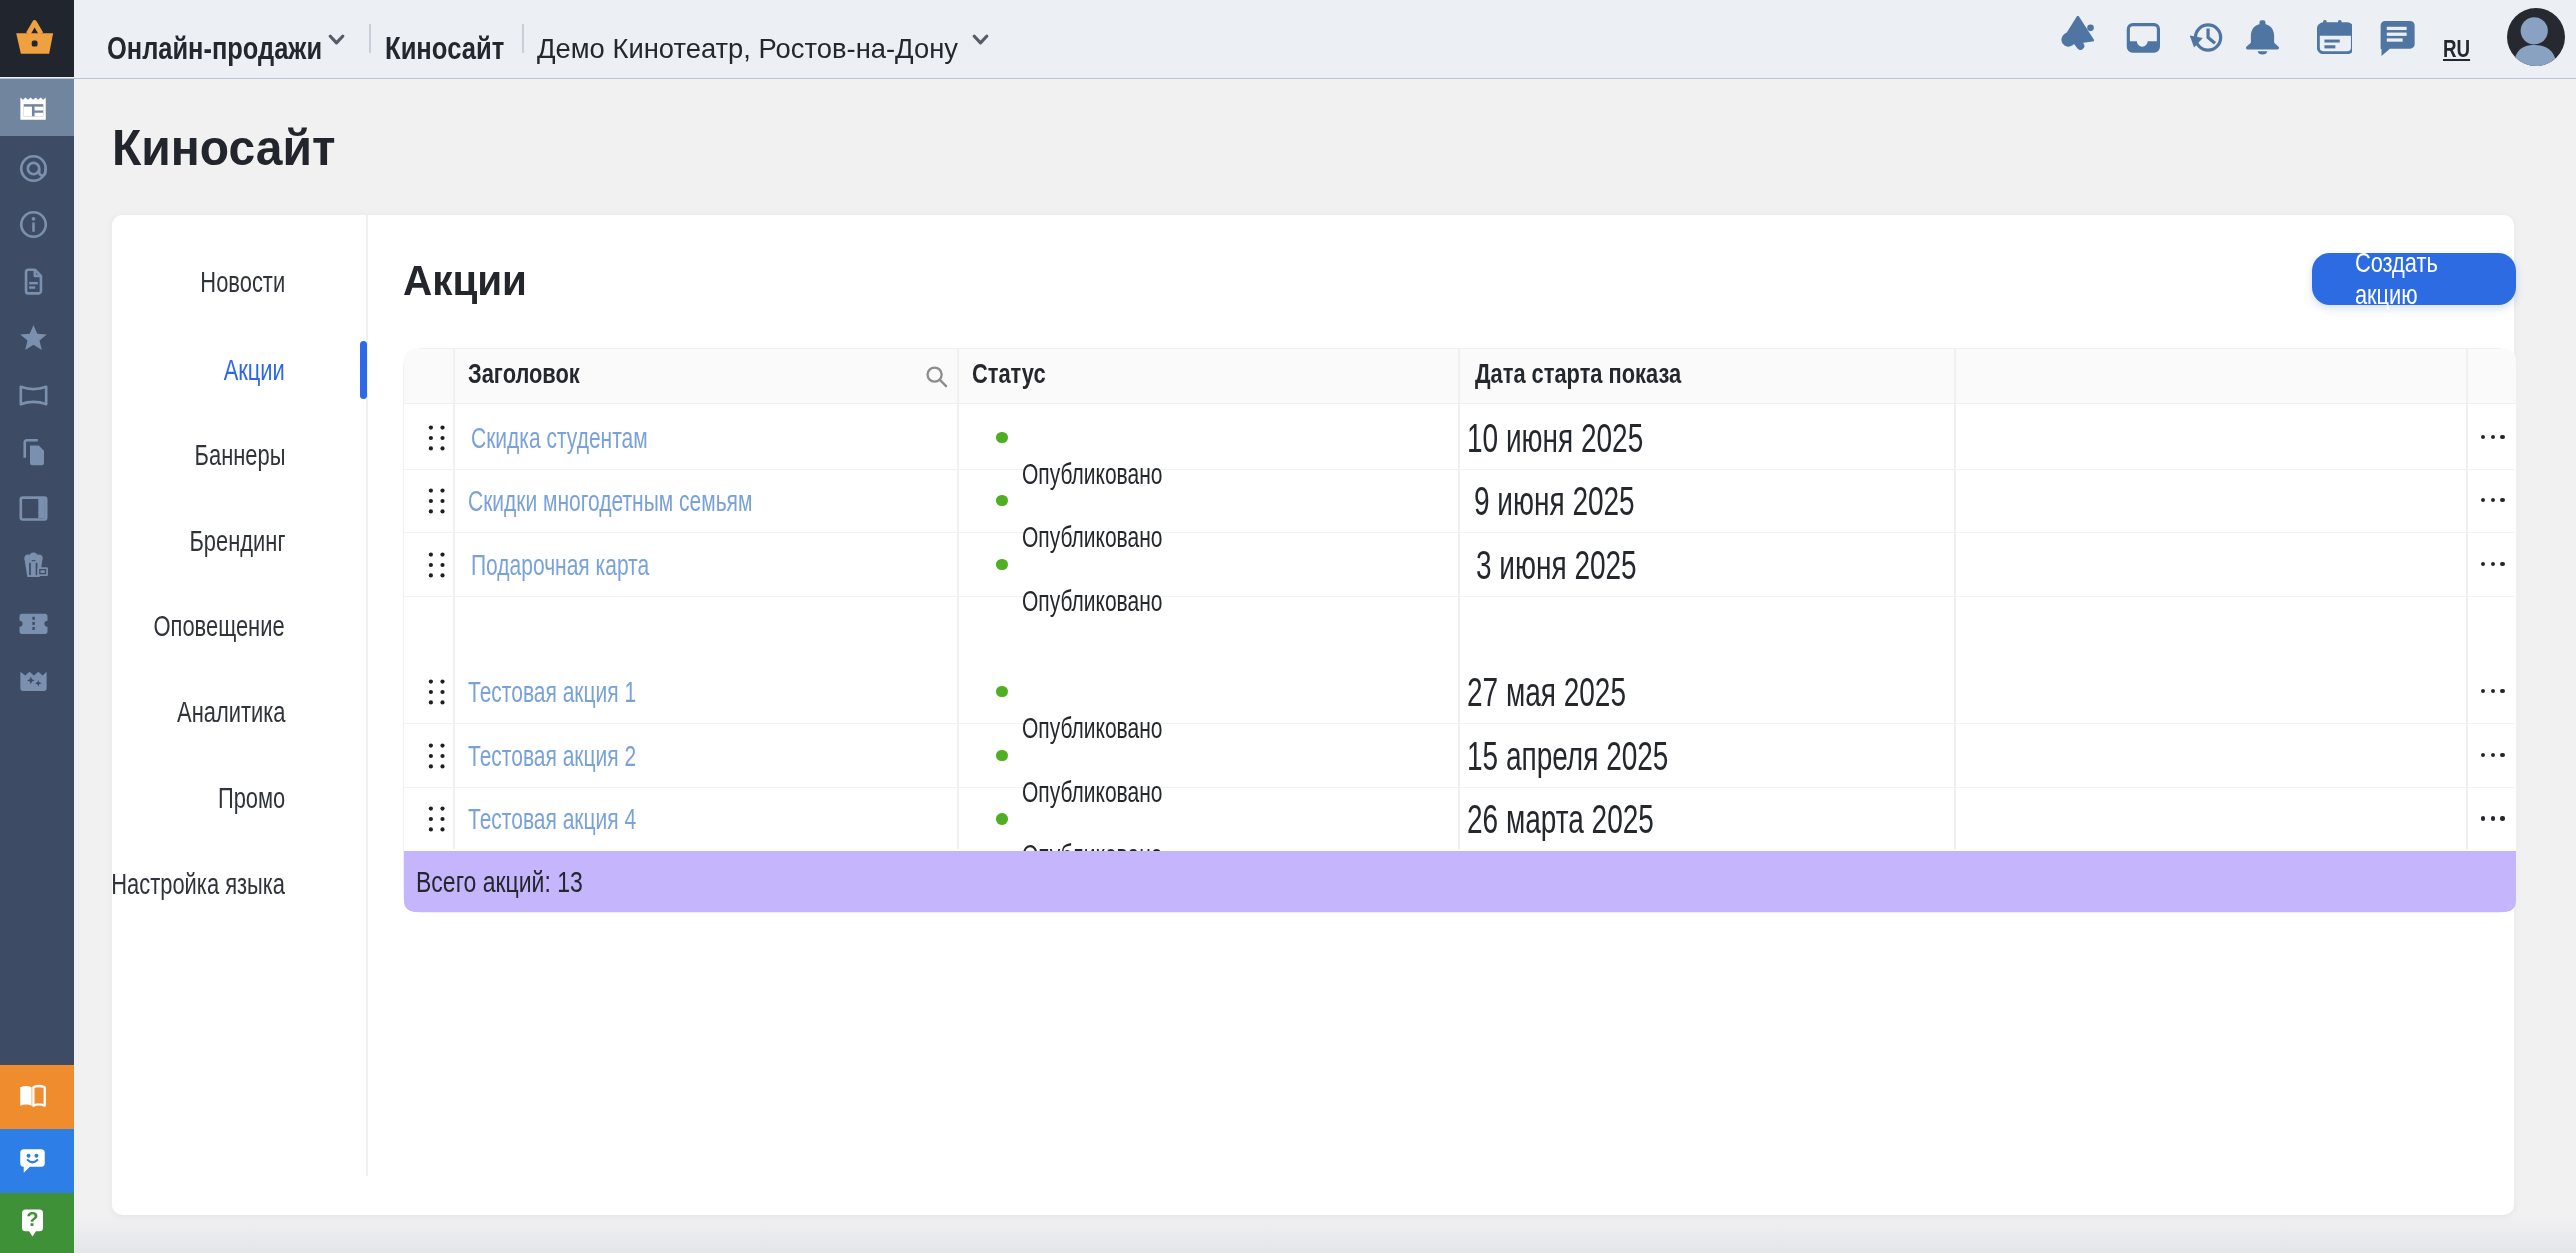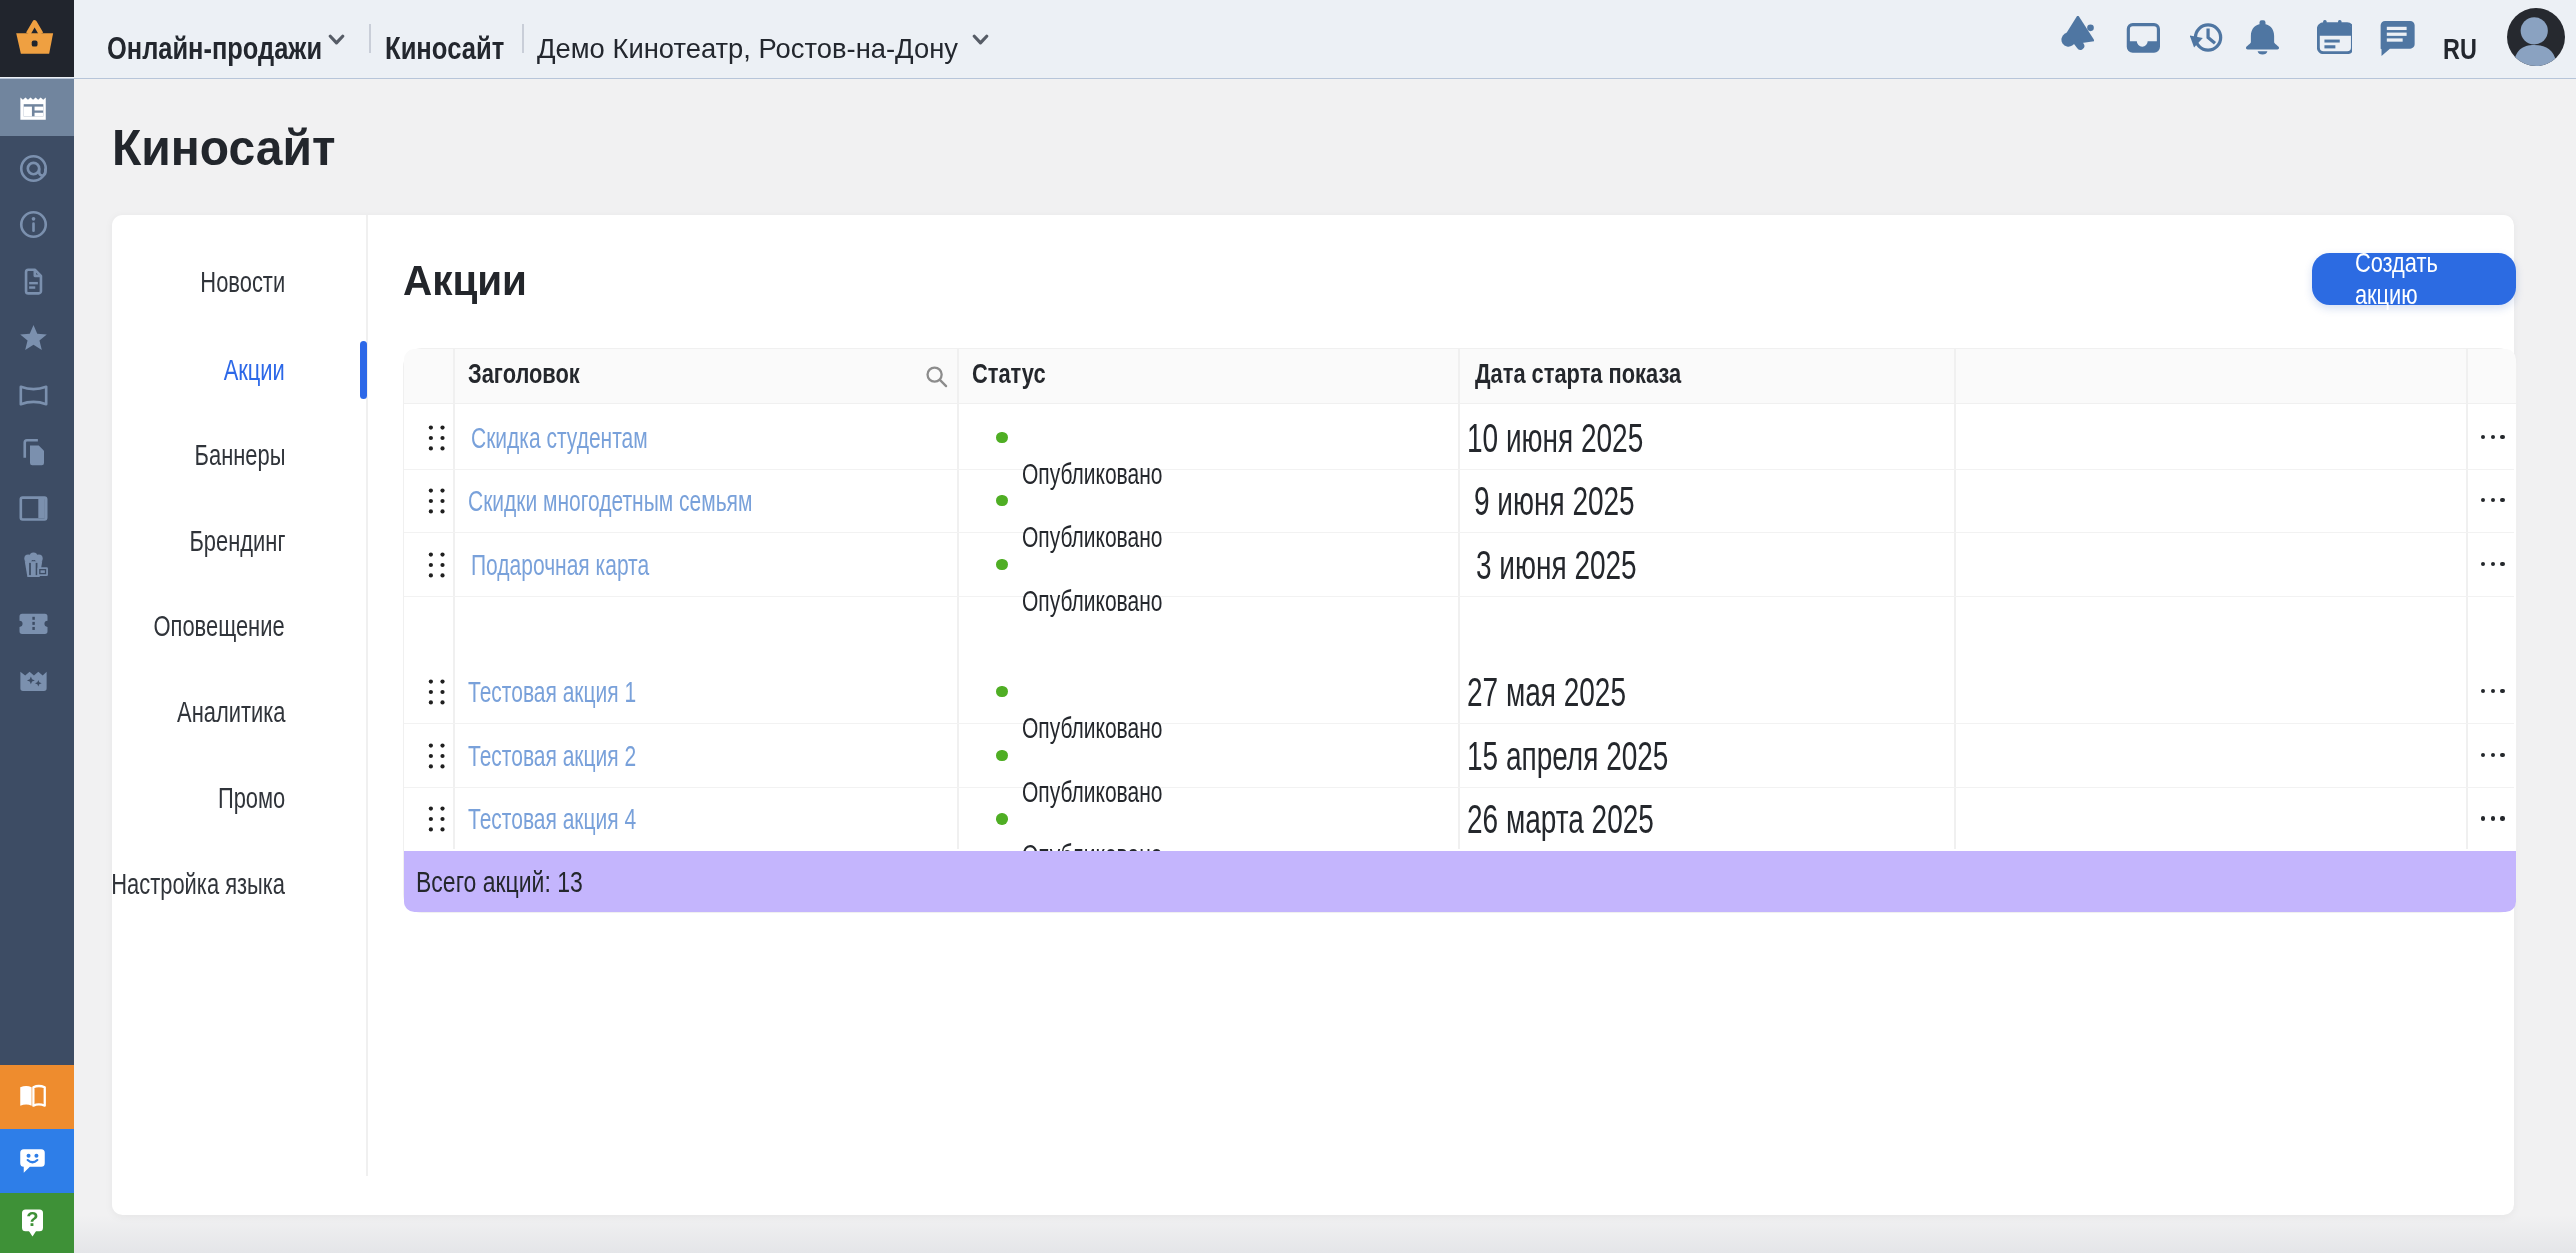--- a/index.html
+++ b/index.html
@@ -81,21 +81,21 @@
   <div class="tb-txt" style="left:385px; font-weight:700; font-size:31px;">
       <span class="sp" style="transform:scaleX(0.826);">Киносайт</span>
     </div>
   <div class="tb-div" style="left:522px;"></div>
   <div class="tb-txt" style="left:537px; font-size:28px;">
       <span class="sp" style="transform:scaleX(0.978);">Демо Кинотеатр, Ростов-на-Дону</span>
     </div>
   <svg class="ticon" style="left:972px; top:34px;" width="17" height="11.5" viewBox="0 0 19 13">
       <polyline points="2.5,2.5 9.5,10 16.5,2.5" fill="none" stroke="#565c66" stroke-width="3.6" stroke-linecap="round" stroke-linejoin="round"></polyline>
     </svg>
-  <div class="tb-txt" style="left:2443px; font-weight:700; font-size:30px;">
+  <div class="tb-txt" style="left:2443px; font-weight:700; font-size:24px;text-decoration:underline;">
       <span class="sp" style="transform:scaleX(0.78);">RU</span>
     </div>
   <svg class="ticon" style="left:2059px; top:16px;" width="35" height="35" viewBox="0 0 40 40" fill="#4f76a2">
     <g transform="rotate(-33 20 21)">
       <circle cx="9" cy="21" r="8"></circle>
       <path d="M11,13.5 L33.5,3 V39 L11,28.5 Z"></path>
       <path d="M11.5,27 h9.5 v7.5 a4.5,4.5 0 0 1 -9,0 Z"></path>
     </g>
     <circle cx="36" cy="13.5" r="3.8"></circle>
   </svg>

